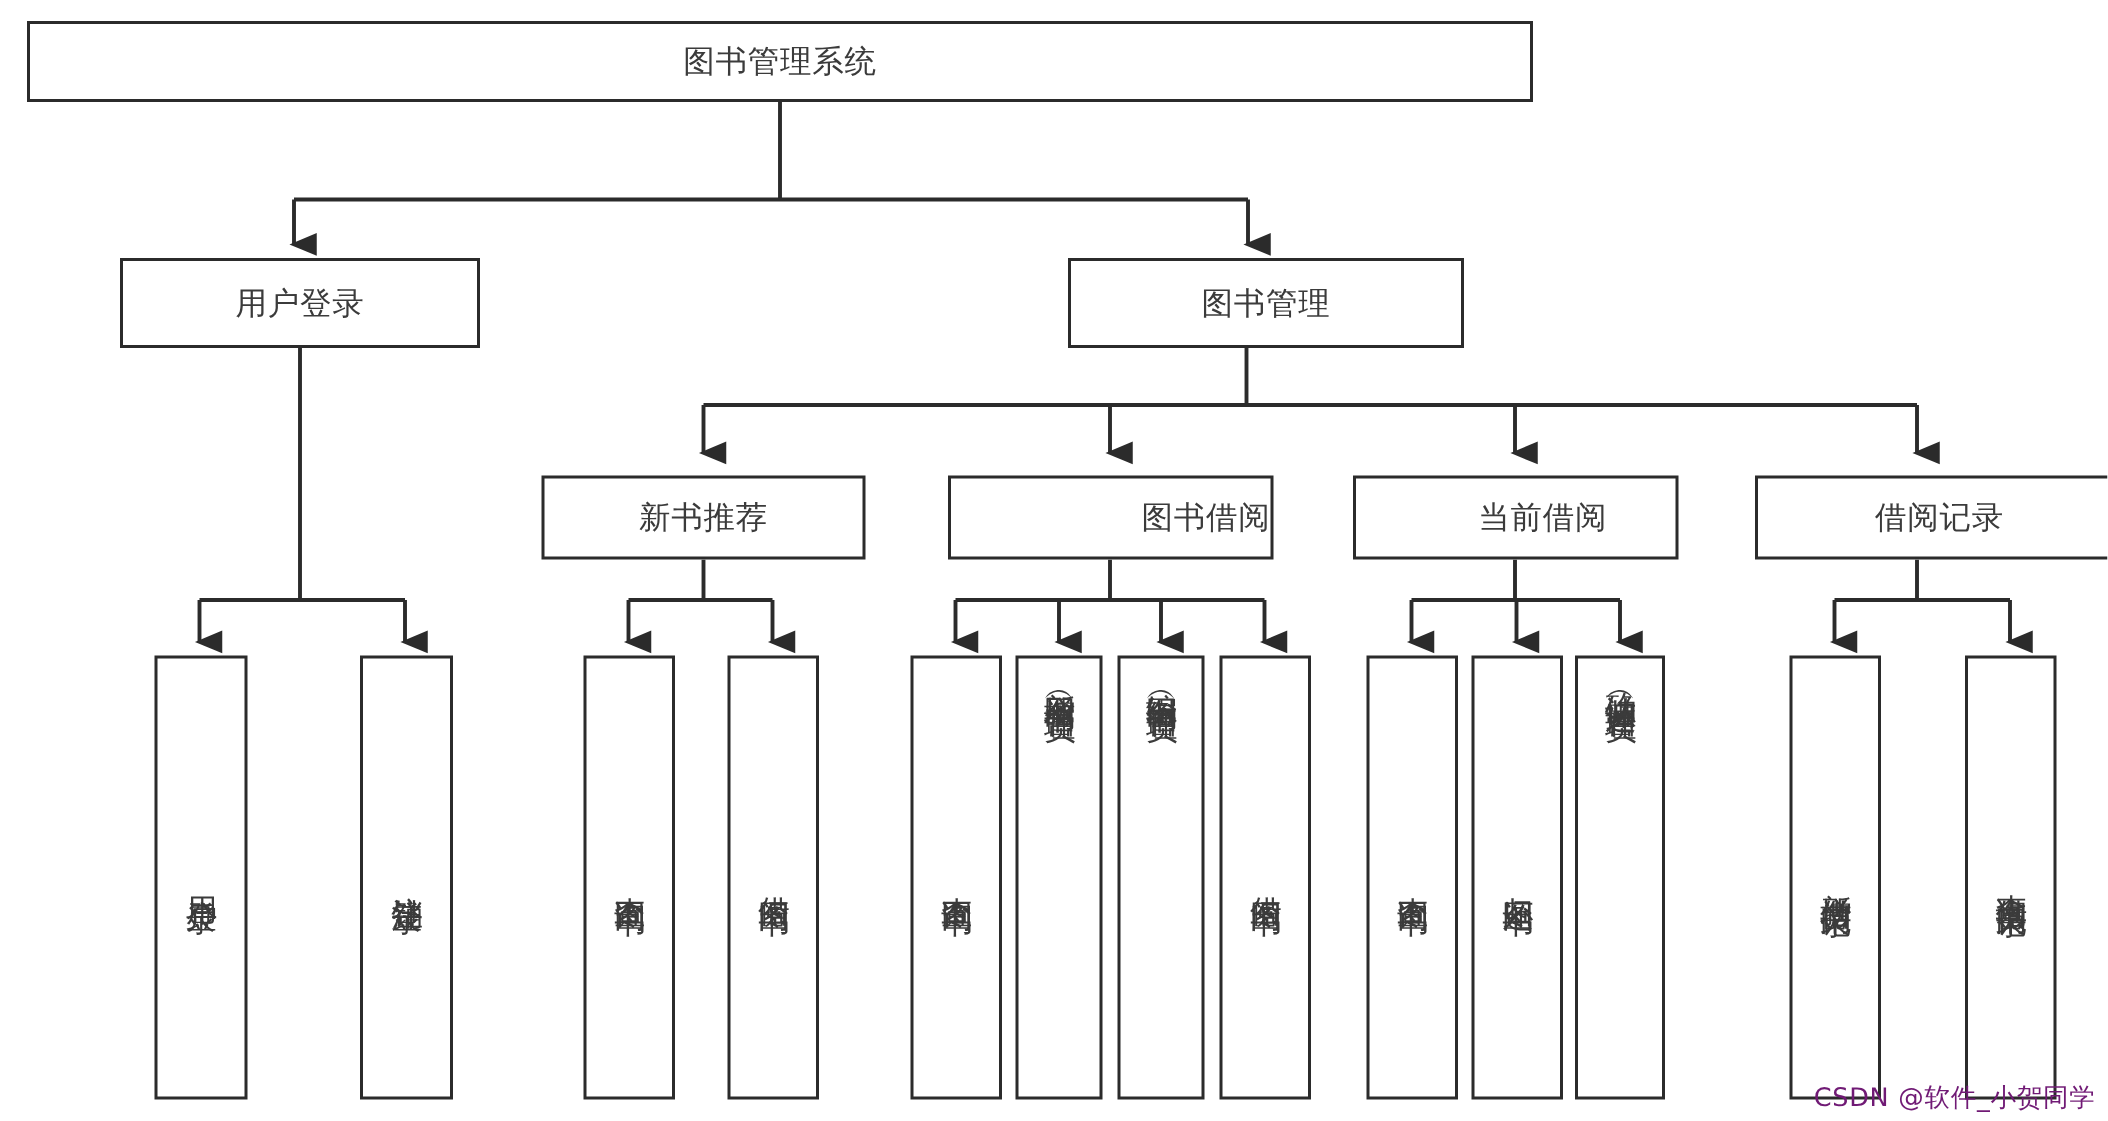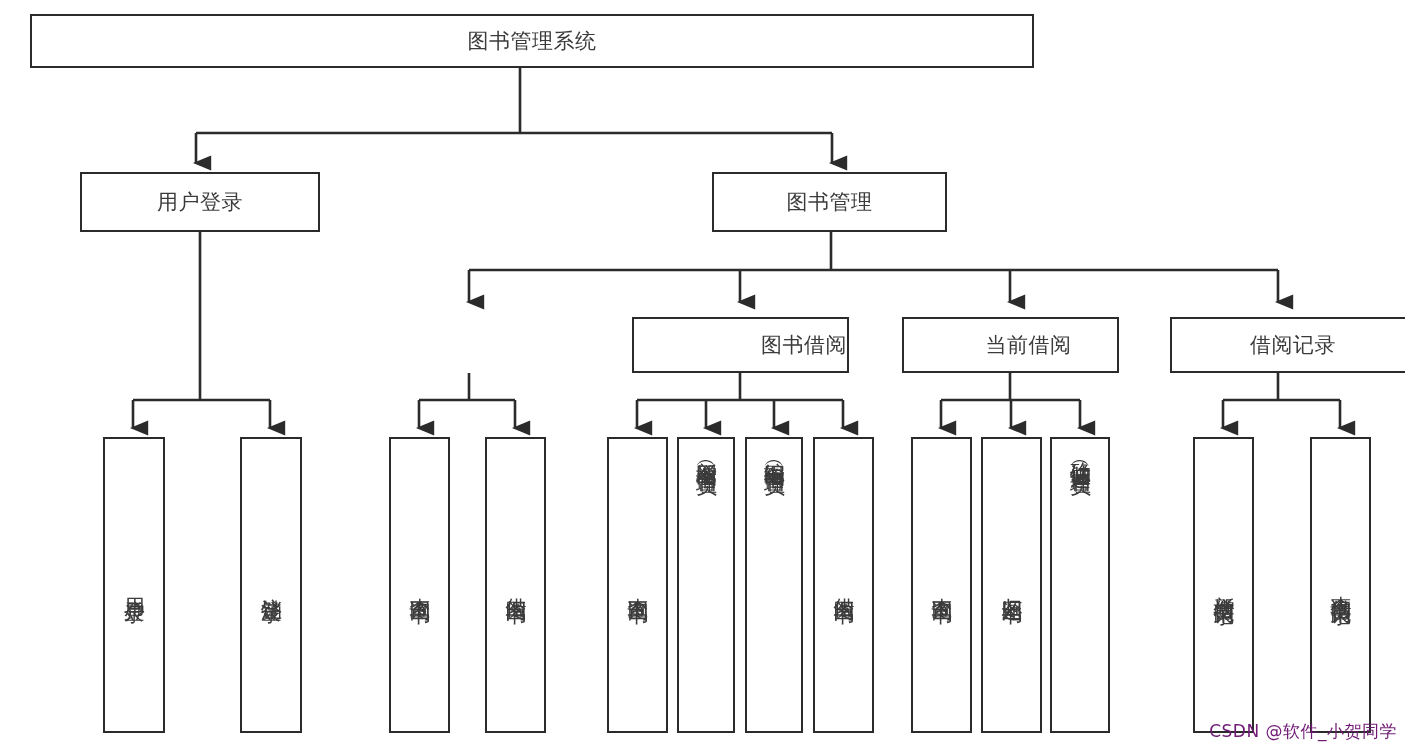--- a/index.html
+++ b/index.html
@@ -119,31 +119,34 @@
       <path d="M 1011 400 L 1011 428" marker-end="url(#arrow)"></path>
       <path d="M 1080 400 L 1080 428" marker-end="url(#arrow)"></path>
 
       <path d="M 1278 373 L 1278 400"></path>
       <path d="M 1223 400 L 1340 400"></path>
       <path d="M 1223 400 L 1223 428" marker-end="url(#arrow)"></path>
       <path d="M 1340 400 L 1340 428" marker-end="url(#arrow)"></path>
     </g>
   </svg>
 
-  <div class="node" style="left:18px; top:14px; width:1004px; height:54px;margin-left:12px;">
+  <div class="node" style="left:18px; top:14px; width:1004px; height:54px;">
     <span class="node-label">图书管理系统</span>
   </div>
 
   <div class="node" style="left:80px; top:172px; width:240px; height:60px;">
     <span class="node-label">用户登录</span>
   </div>
-  <div class="node" style="left:712px; top:172px; width:235px; height:60px;">
+  <div class="node" style="left:712px; top:172px; width:264px; height:60px;">
     <span class="node-label">图书管理</span>
   </div>
 
+  <div class="node" style="left:361px; top:317px; width:216px; height:56px;">
+    <span class="node-label">新书推荐</span>
+  </div>
   <div class="node" style="left:632px; top:317px; width:217px; height:56px;justify-content:flex-end;">
     <span class="node-label">图书借阅</span>
   </div>
   <div class="node" style="left:902px; top:317px; width:217px; height:56px;padding-left:36px;">
     <span class="node-label">当前借阅</span>
   </div>
   <div class="node" style="left:1170px; top:317px; width:246px; height:56px;">
     <span class="node-label">借阅记录</span>
   </div>
 

